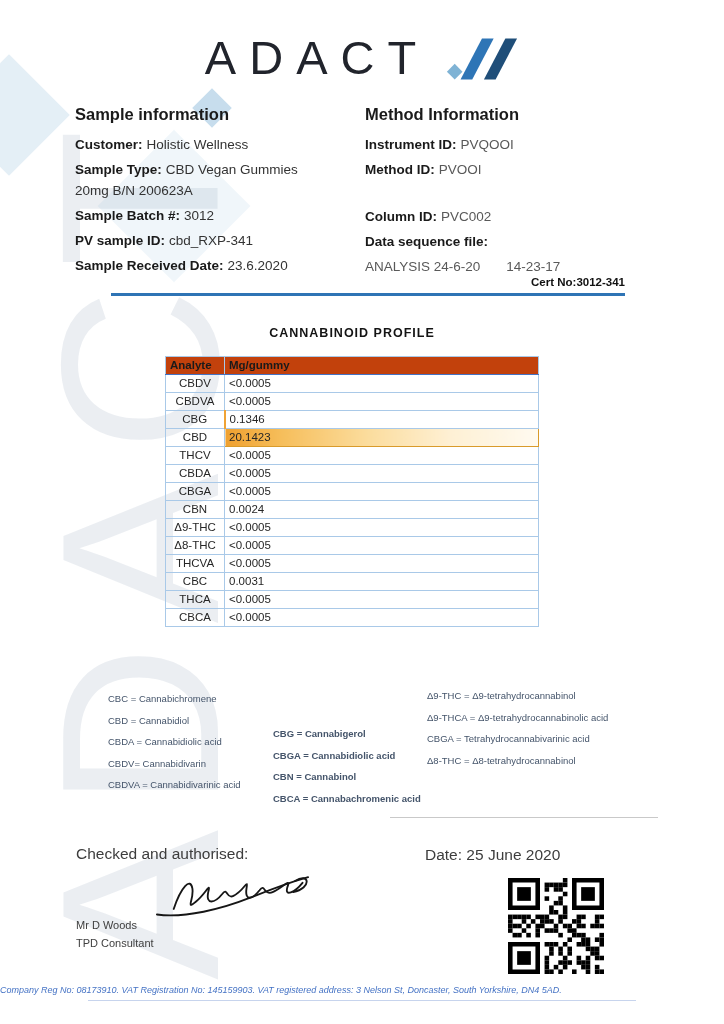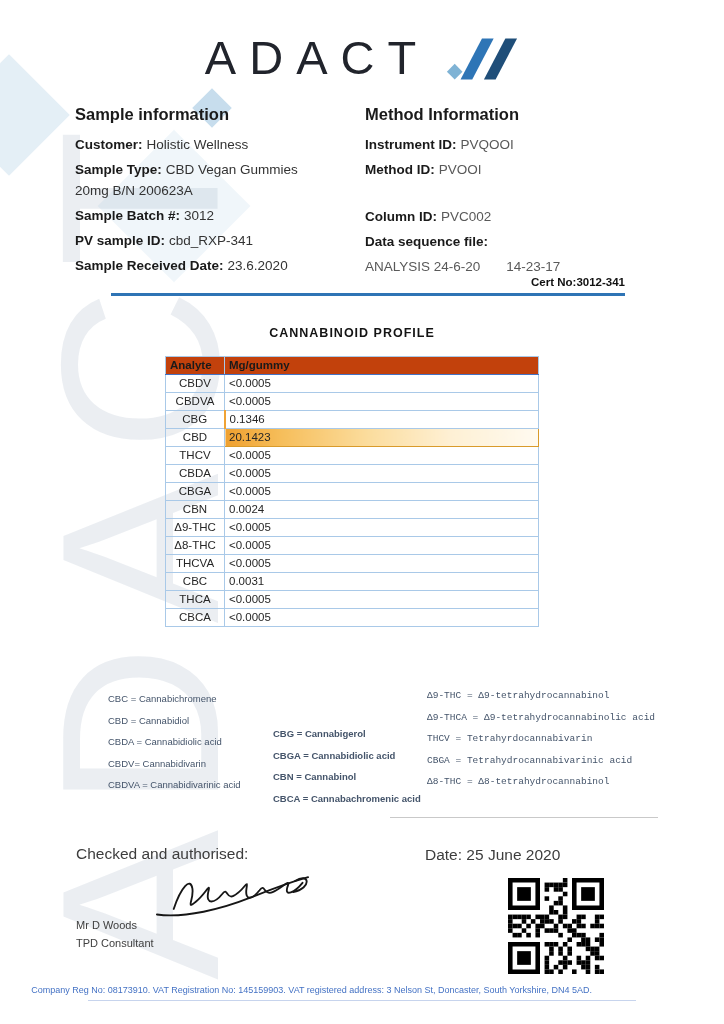--- a/index.html
+++ b/index.html
@@ -51,32 +51,32 @@
   td.value.hl{
     background:linear-gradient(90deg,#EFA02F 0%,#F6BE5B 18%,#FBDC9C 45%,#FEF0D4 72%,#FFFAF0 100%);
     border:1px solid #D99B2B;
   }
   td.value.left-accent{border-left:2px solid #F0A335;}
   
   .legend-col{position:absolute;font-size:9.5px;color:#44546A;}
   .legend-col .legend-line{line-height:21.5px;white-space:nowrap;}
   .legend-1{left:108px;top:688px;}
   .legend-2{left:273px;top:723px;font-weight:bold;}
-  .legend-3{left:427px;top:685px;font-family:Liberation Mono, monospace;}
+  .legend-3{left:427px;top:685px;}
   .gray-divider{position:absolute;left:390px;top:817px;width:268px;height:1px;background:#C9C9C9;}
   
   .auth-heading{position:absolute;left:76px;top:845px;font-size:15.5px;color:#3d3d3d;}
   .signature{position:absolute;left:150px;top:866px;width:165px;height:56px;}
   .auth-name{position:absolute;left:76px;top:919px;font-size:11px;color:#404040;}
   .auth-role{position:absolute;left:76px;top:937px;font-size:11px;color:#404040;}
   .date-line{position:absolute;left:425px;top:846px;font-size:15.5px;color:#3d3d3d;}
   .qr{position:absolute;left:508px;top:878px;width:96px;height:96px;}
   .qr svg{width:100%;height:100%;}
   
-  .footer-text{position:absolute;left:0;top:985px;width:592px;text-align:right;font-size:9px;color:#4472C4;}
+  .footer-text{position:absolute;left:0;top:985px;width:592px;text-align:left;font-size:9px;color:#4472C4;font-style:italic;}
   .footer-rule{position:absolute;left:88px;top:1000px;width:548px;height:1px;background:rgba(68,114,196,0.3);}
 </style>
 </head>
 <body>
 
 <div class="page">
 
   <div class="watermark-text">ADACT</div>
   <div class="wm-diamond wm-d1"></div>
   <div class="wm-diamond wm-d2"></div>
@@ -242,21 +242,20 @@
 
     <div class="legend-line">CBG = Cannabigerol</div>
         <div class="legend-line">CBGA = Cannabidiolic acid</div>
         <div class="legend-line">CBN = Cannabinol</div>
         <div class="legend-line">CBCA = Cannabachromenic acid</div>
       </div>
     <div class="legend-col legend-3">
 
     <div class="legend-line">Δ9-THC = Δ9-tetrahydrocannabinol</div>
         <div class="legend-line">Δ9-THCA = Δ9-tetrahydrocannabinolic acid</div>
-        <div class="legend-line">THCV = Tetrahyrdocannabivarin</div>
         <div class="legend-line">CBGA = Tetrahydrocannabivarinic acid</div>
         <div class="legend-line">Δ8-THC = Δ8-tetrahydrocannabinol</div>
       </div>
     <div class="gray-divider"></div>
 
     <div class="auth-heading">Checked and authorised:</div>
     <svg class="signature" viewBox="0 0 170 60">
       <g fill="none" stroke="#161616" stroke-width="2" stroke-linecap="round">
         <path d="M4 52 C 34 56 74 46 104 34 S 152 16 166 12"></path>
         <path d="M22 46 C 30 22 40 12 42 24 C 44 36 34 48 46 38 C 56 30 62 16 59 28 C 56 42 66 40 74 30 C 80 22 78 36 86 32 C 98 26 102 12 100 24 C 98 38 106 36 114 26 C 120 18 118 32 128 28 C 138 24 148 12 144 22 C 140 34 152 28 160 18"></path>

